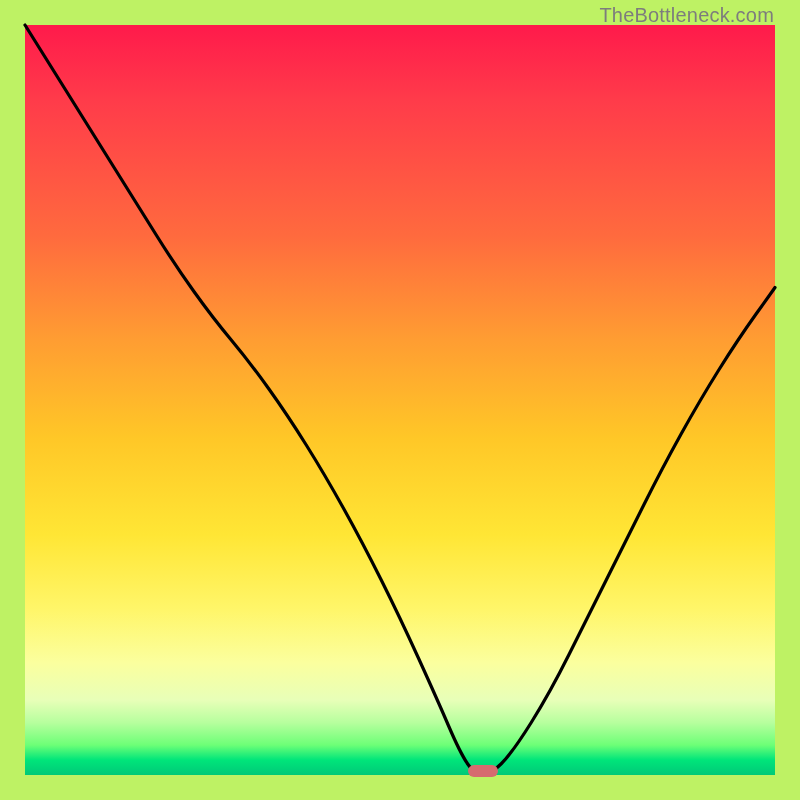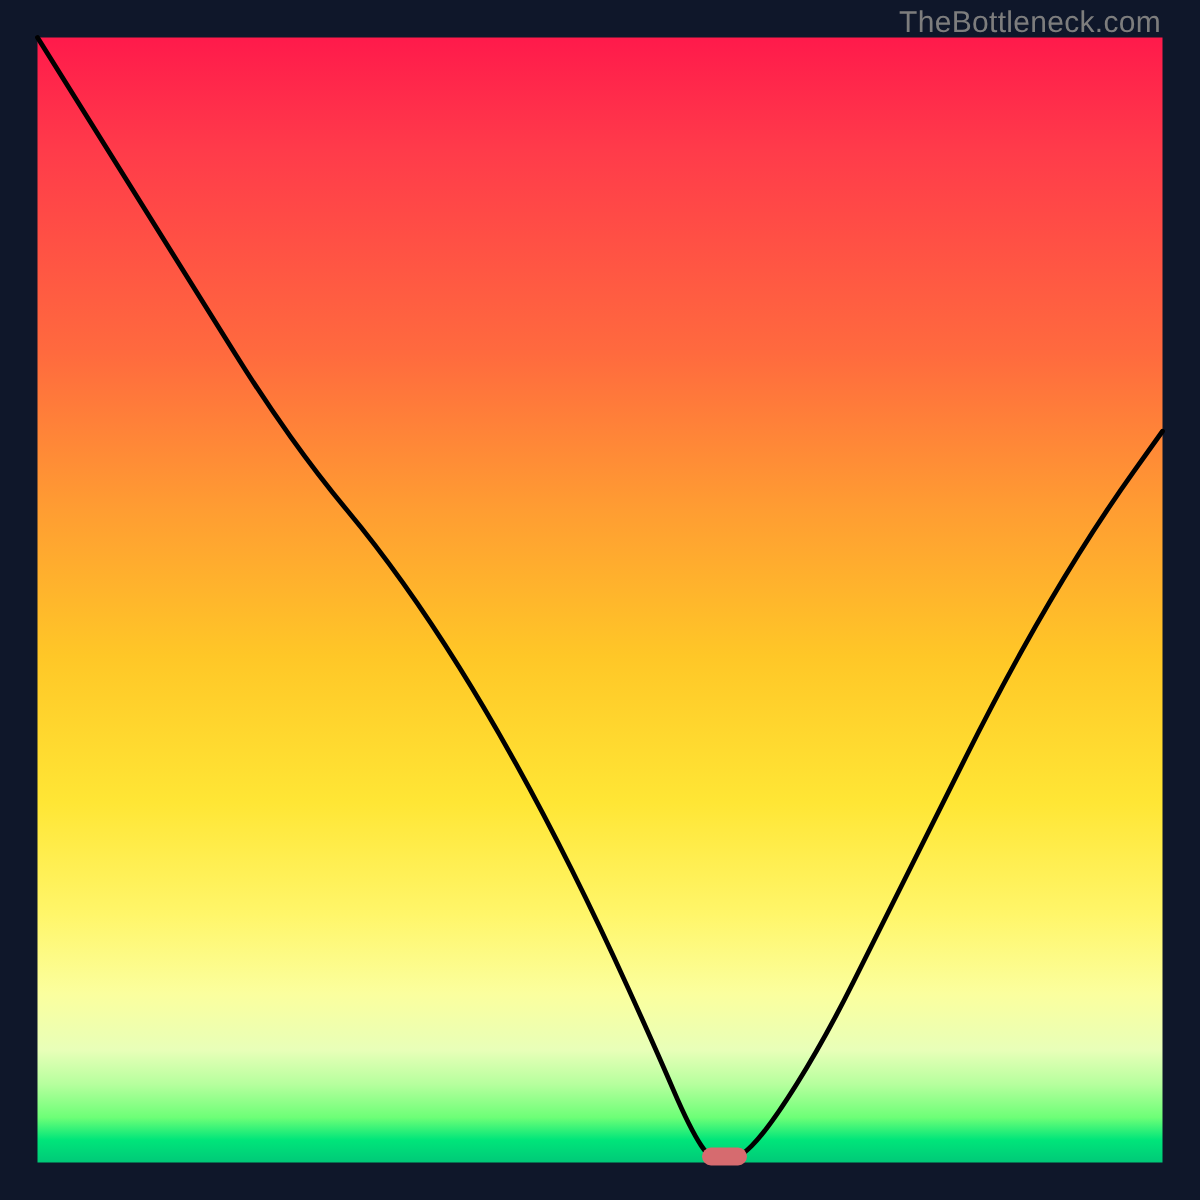--- a/index.html
+++ b/index.html
@@ -9,21 +9,21 @@
     height: 800px;
     background: #000000;
     overflow: hidden;
   }
   .frame {
     position: absolute;
     left: 0;
     top: 0;
     width: 800px;
     height: 800px;
-    background: #0f172a;
+    background: #bef264;
   }
   .plot-area {
     position: absolute;
     left: 25px;
     top: 25px;
     width: 750px;
     height: 750px;
     
     background: linear-gradient(
       to bottom,

